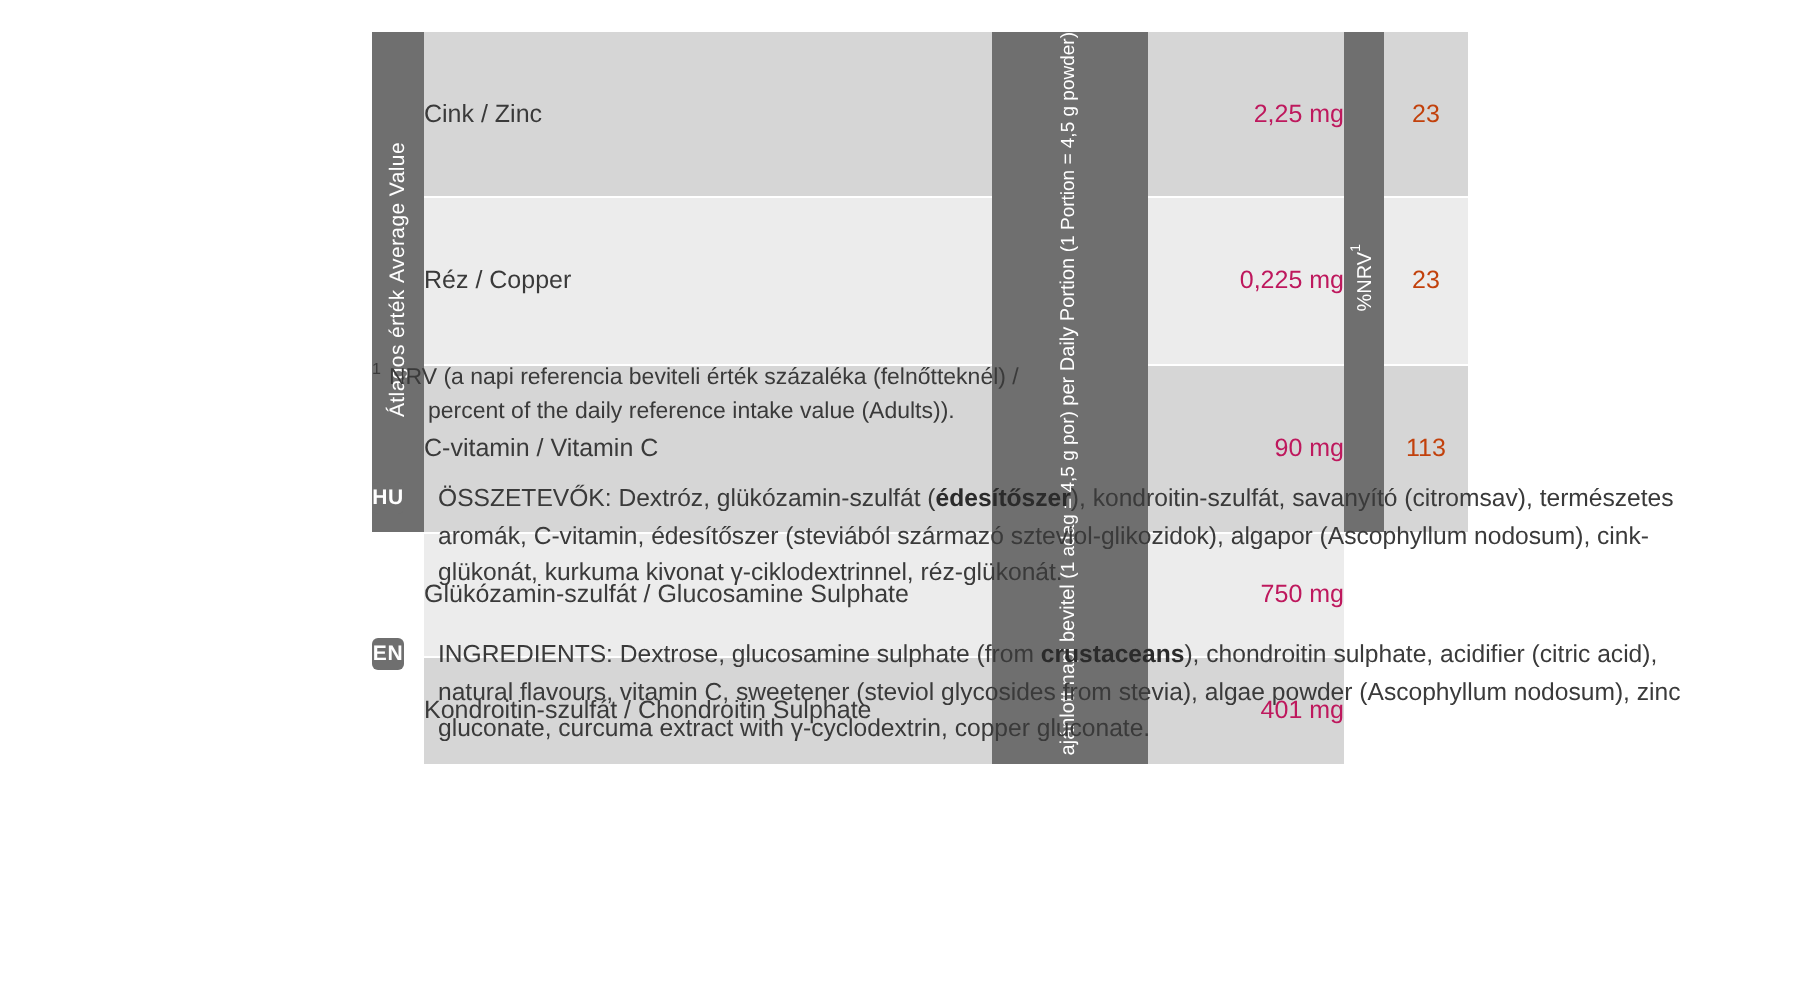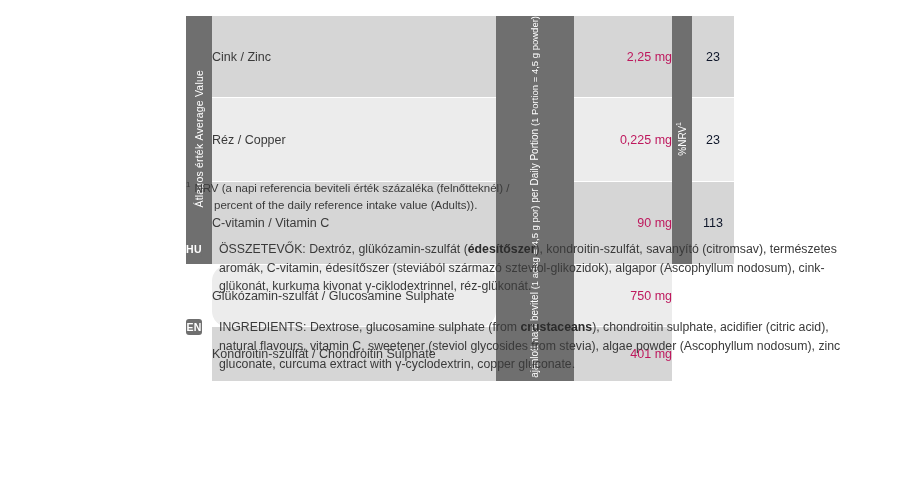--- a/index.html
+++ b/index.html
@@ -112,21 +112,21 @@
     transform: rotate(180deg);
     display: inline-block;
     white-space: nowrap;
   }
   .nrvhead .sup { font-size: 7px; vertical-align: super; }
 
   .nrvCell {
     width: 42px;
     text-align: center;
     font-size: 12.5px;
-    color: #0f172a;
+    color: #c2410c;
     height: 28px;
   }
   .nrvCell.empty { background: #ffffff; }
 
   .rowsep td { border-bottom: 1px solid #ffffff; }
 
   
   .footnote {
     position: absolute;
     left: 186px;
@@ -208,21 +208,21 @@
         </tr>
 
         <tr class="rowsep">
           <td class="nameCell band-dark">C-vitamin / Vitamin C</td>
           <td class="valCell band-dark">90 mg</td>
           <td class="nrvCell band-dark">113</td>
         </tr>
 
         <tr class="rowsep">
           <td class="vhead" style="background:#ffffff;"></td>
-          <td class="nameCell band-light" style="height:34px;border-radius:16px;">Glükózamin-szulfát / Glucosamine Sulphate</td>
+          <td class="nameCell band-light" style="height:34px;">Glükózamin-szulfát / Glucosamine Sulphate</td>
           <td class="valCell band-light" style="height:34px;padding-left:19px;">750 mg</td>
           <td class="nrvCell empty"></td>
         </tr>
 
         <tr>
           <td class="vhead" style="background:#ffffff;"></td>
           <td class="nameCell band-dark" style="height:30px;">Kondroitin-szulfát / Chondroitin Sulphate</td>
           <td class="valCell band-dark" style="height:30px;">401 mg</td>
           <td class="nrvCell empty"></td>
         </tr>

